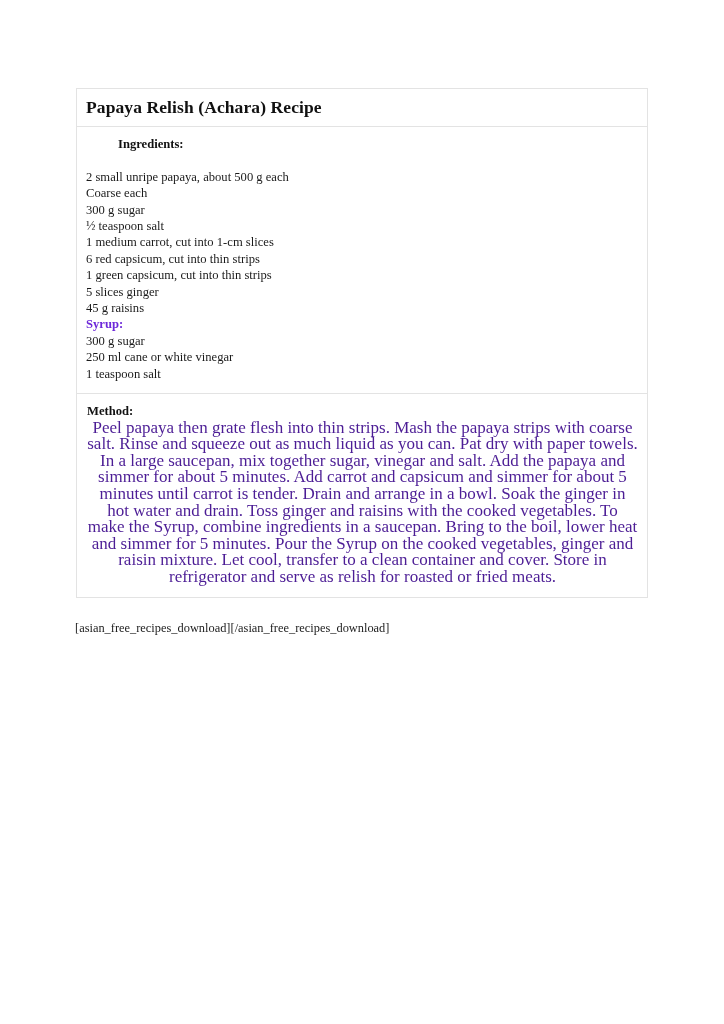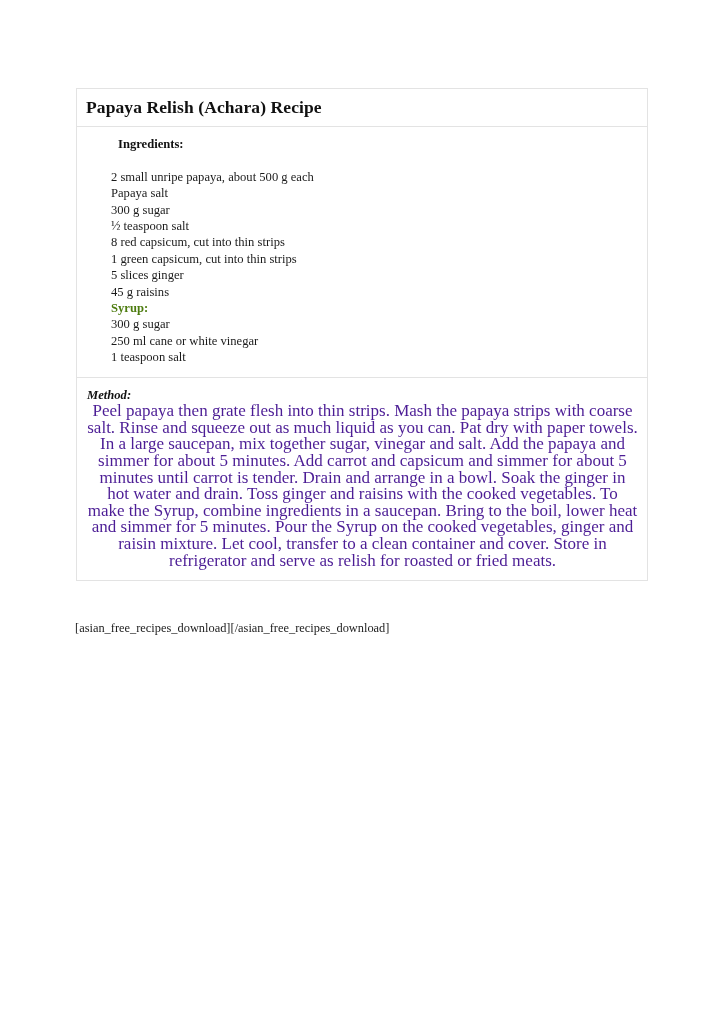--- a/index.html
+++ b/index.html
@@ -69,37 +69,35 @@
   .blank-line {
     height: 16.4px;
     line-height: 16.4px;
     font-size: 12.6px;
   }
   .ing-line {
     font-size: 12.6px;
     line-height: 16.4px;
     color: #1b1b1b;
     white-space: pre;
-    margin-left: 25px;
   }
   .ing-line.bold {
     font-weight: bold;
-    color: #4d7c0f;
+    color: #6d28d9;
   }
 
   
   .row-method {
     padding: 9px 9px 11px 10px;
   }
   .method-label {
     font-size: 12.6px;
     font-weight: bold;
     line-height: 16.6px;
     color: #111111;
-    font-style: italic;
   }
   .method-body {
     font-size: 17px;
     line-height: 16.6px;
     color: #4c1d95;
     text-align: center;
     max-width: 553px;
   }
 
   
@@ -123,24 +121,25 @@
 
     <div class="recipe-row row-header">
       <h1 class="recipe-title">Papaya Relish (Achara) Recipe</h1>
     </div>
 
     <div class="recipe-row row-ingredients">
       <div class="section-label">Ingredients:</div>
       <div class="blank-line">&nbsp;</div>
       <div>
         <div class="ing-line">2 small unripe papaya, about 500 g each</div>
-        <div class="ing-line">Papaya salt</div>
+        <div class="ing-line">Coarse each</div>
         <div class="ing-line">300 g sugar</div>
         <div class="ing-line">½ teaspoon salt</div>
-        <div class="ing-line">8 red capsicum, cut into thin strips</div>
+        <div class="ing-line">1 medium carrot, cut into 1-cm slices</div>
+        <div class="ing-line">6 red capsicum, cut into thin strips</div>
         <div class="ing-line">1 green capsicum, cut into thin strips</div>
         <div class="ing-line">5 slices ginger</div>
         <div class="ing-line">45 g raisins</div>
       </div>
       <div class="ing-line bold">Syrup:</div>
       <div>
         <div class="ing-line">300 g sugar</div>
         <div class="ing-line">250 ml cane or white vinegar</div>
         <div class="ing-line">1 teaspoon salt</div>
       </div>

